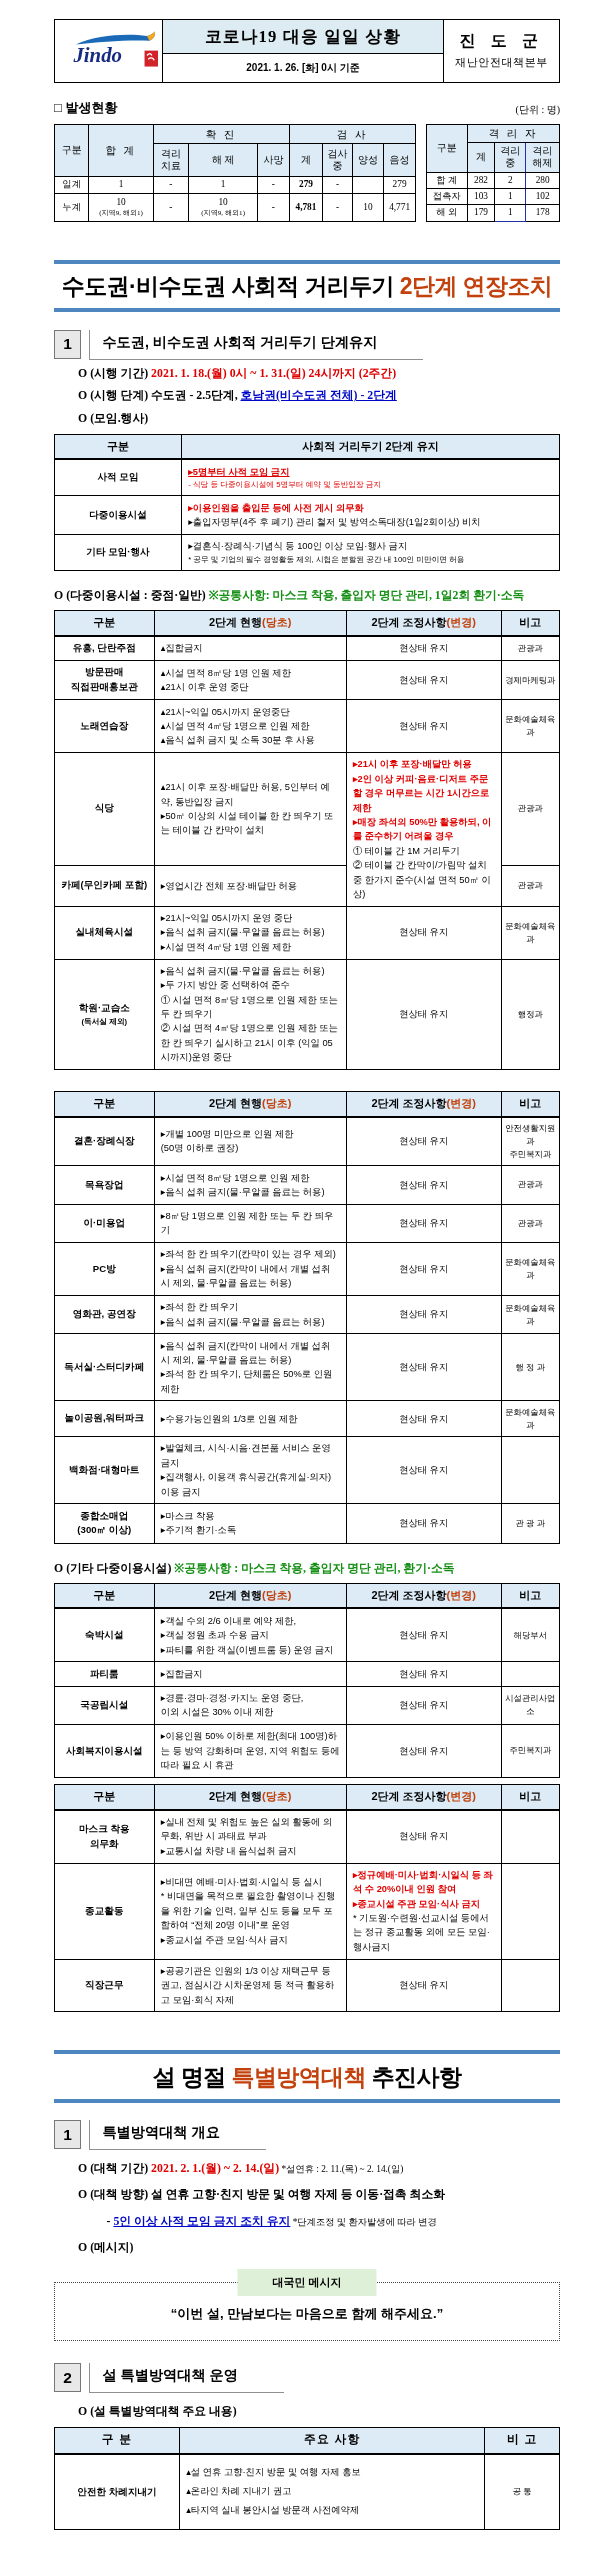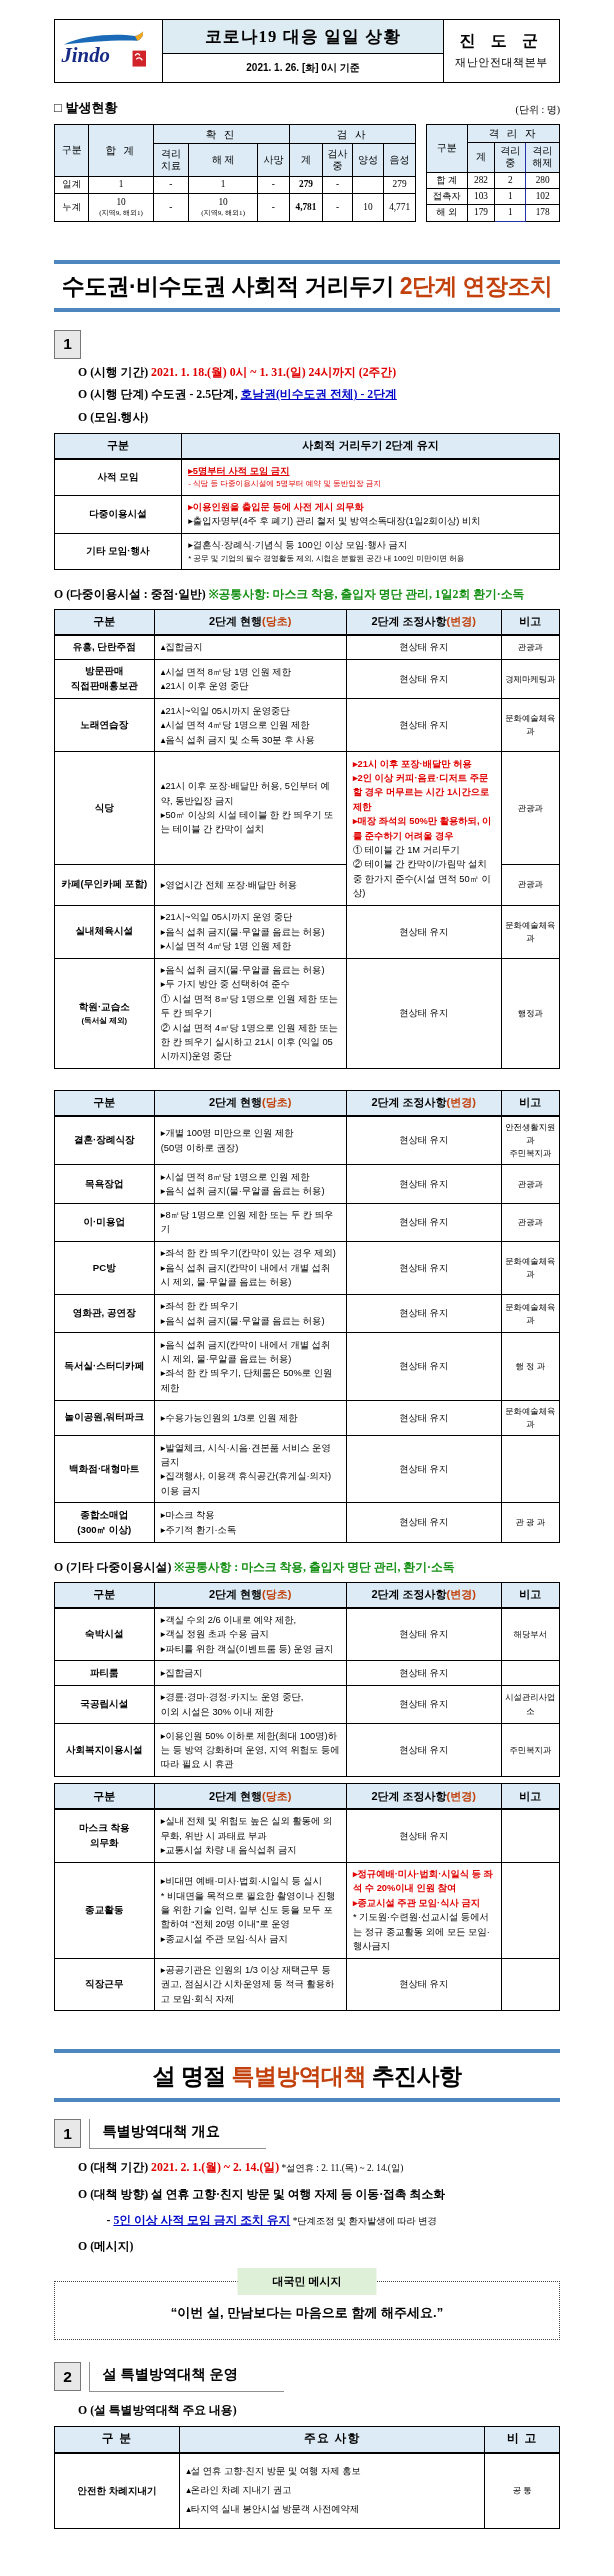--- a/index.html
+++ b/index.html
@@ -2,21 +2,21 @@
 <html style="font-size:10px"><head>
 <meta charset="utf-8">
 <style>
   html,body{margin:0;padding:0;background:#fff;}
   .page{width:614px;height:2576px;background:#fff;overflow:hidden;position:relative;
         font-family:"Liberation Sans",sans-serif;color:#000;}
   .content{padding:18.6px 54px 0 54px;}
   
   table.hdr{width:100%;border-collapse:collapse;border:1.2px solid #000;}
   table.hdr td{border:0.6px solid #000;vertical-align:middle;}
-  .hdr-logo{width:105px;text-align:left;background:#fff;}
+  .hdr-logo{width:105px;text-align:right;background:#fff;}
   .hdr-title{background:#ddecf2;text-align:center;height:31px;
              font-family:"Liberation Serif",serif;font-weight:700;font-size:16.7px;letter-spacing:1.2px;}
   .hdr-date{background:#fff;text-align:center;height:26px;font-weight:700;font-size:10px;}
   .hdr-org{width:113px;text-align:center;}
   .org1{font-family:"Liberation Serif",serif;font-weight:700;font-size:16px;letter-spacing:5.6px;}
   .org2{font-family:"Liberation Serif",serif;font-size:11px;margin-top:3.7px;letter-spacing:0.6px;}
   
   .row-between{display:flex;justify-content:space-between;align-items:flex-end;margin-top:16px;}
   .h2{font-weight:700;font-size:13px;}
   .unit{font-family:"Liberation Serif",serif;font-size:10px;}
@@ -205,20 +205,21 @@
         <td>178</td>
       </tr>
     </tbody>
         </table>
   </div>
 
   <div class="banner"><span>수도권·비수도권 사회적 거리두기 </span><span class="rd">2단계 연장조치</span></div>
 
   <div class="shead">
     <div class="snum">1</div>
+    <div class="stw">수도권, 비수도권 사회적 거리두기 단계유지</div>
   </div>
   <div class="bullet"><span>O (시행 기간) </span><span class="red">2021. 1. 18.(월) 0시 ~ 1. 31.(일) 24시까지 (2주간)</span></div>
   <div class="bullet"><span>O (시행 단계) 수도권 - 2.5단계, </span><span class="blue">호남권(비수도권 전체) - 2단계</span></div>
   <div class="bullet">O (모임.행사)</div>
 
   <table class="dt">
     <colgroup>
           <col style="width:127px">
           <col>
         </colgroup>

